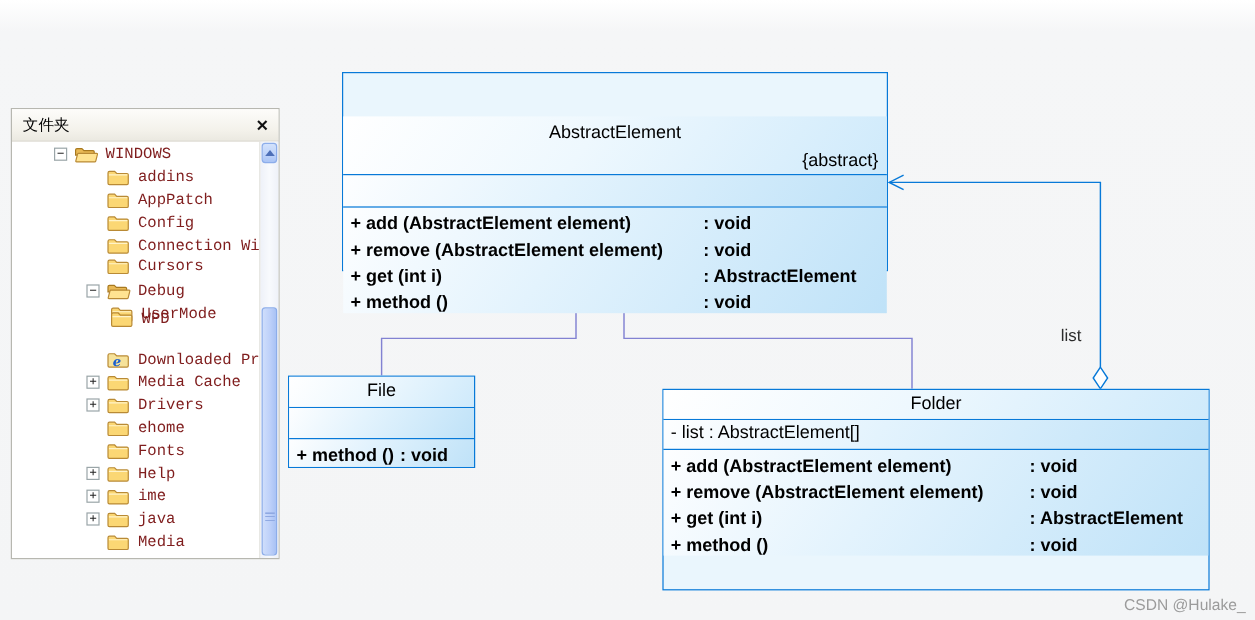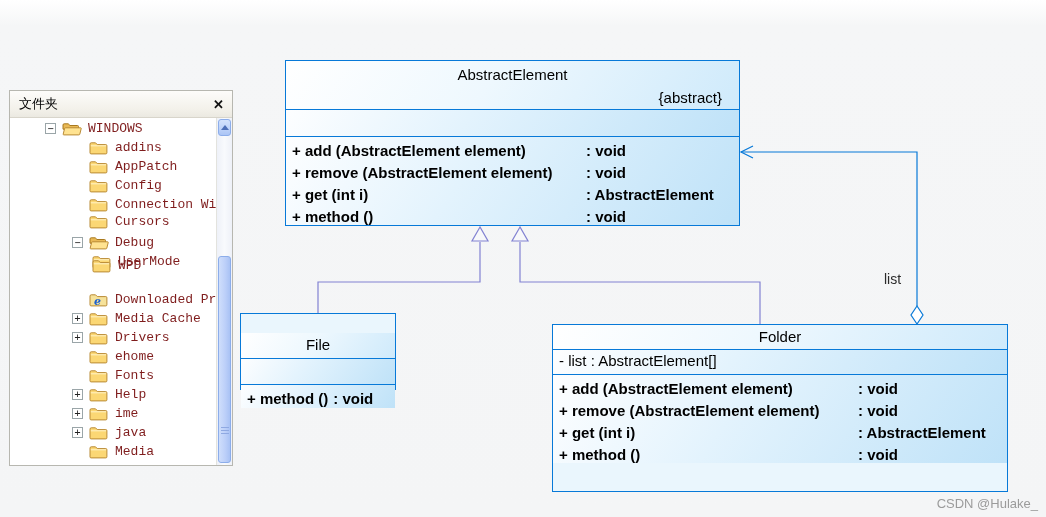--- a/index.html
+++ b/index.html
@@ -43,21 +43,21 @@
     border:1px solid #8cadea;box-sizing:border-box;}
   .thumb-grip{position:absolute;left:50%;transform:translateX(-50%);top:170px;width:8px;height:8px;
     background:repeating-linear-gradient(180deg,#8fa9e2 0 1px,rgba(0,0,0,0) 1px 3px);}
 
   
   .uml-class{position:absolute;border:1px solid #0779d8;box-sizing:border-box;
     font-size:15px;color:#000;background:#eaf6fd;}
   .uml-title{position:relative;box-sizing:border-box;
     background:linear-gradient(125deg,#ffffff 0%,#eef8fe 45%,#cfeafb 100%);}
   .uml-title .t-text{display:block;text-align:center;}
-  .stereotype{position:absolute;right:17px;bottom:3px;font-size:15px;}
+  .stereotype{position:absolute;right:7px;bottom:3px;font-size:15px;}
   .uml-attrs,.uml-methods{box-sizing:border-box;border-top:1px solid #0779d8;
     background:linear-gradient(125deg,#fdfeff 0%,#e3f3fd 40%,#bfe2f8 100%);}
   .member{display:flex;align-items:center;height:22px;padding-left:6px;overflow:hidden;font-weight:bold;}
   .member .mname{flex:0 0 auto;white-space:pre;}
   .member .mtype{white-space:pre;}
   .attr-row{height:22px;line-height:22px;padding-left:6px;white-space:pre;}
 
   .edge-label{position:absolute;font-size:14px;color:#2b2b2b;}
   .connector-layer{position:absolute;left:0;top:0;pointer-events:none;}
 
@@ -78,21 +78,21 @@
 
     <path d="M917 306 L917 152 L741 152" fill="none" stroke="#0779d8" stroke-width="1.2"></path>
     <path d="M753 146 L741 152 L753 158" fill="none" stroke="#0779d8" stroke-width="1.2"></path>
     <polygon points="917,306 911,315 917,324 923,315" fill="#ffffff" stroke="#0779d8" stroke-width="1.2"></polygon>
   </svg>
 
   <div class="edge-label" style="left:884px;top:271px;">list</div>
 
   <div id="diagram-layer">
       <div class="uml-class" style="left: 285px; top: 60px; width: 455px; height: 166px;">
-        <div class="uml-title" style="height: 48px;">
+        <div class="uml-title" style="height: 48px; margin-top: 36px;">
           <span class="t-text" style="padding-top: 5px;">AbstractElement</span>
           <span class="stereotype">{abstract}</span>
         </div>
         <div class="uml-attrs" style="height: 27px;"></div>
         <div class="uml-methods" style="height: 89px; padding-top: 2px;">
           <div class="member">
             <span class="mname" style="width: 294px;">+ add (AbstractElement element)</span>
             <span class="mtype">: void</span>
           </div>
           <div class="member">
@@ -104,21 +104,21 @@
             <span class="mtype">: AbstractElement</span>
           </div>
           <div class="member">
             <span class="mname" style="width: 294px;">+ method ()</span>
             <span class="mtype">: void</span>
           </div>
         </div>
       </div>
       <div class="uml-class" style="left: 240px; top: 313px; width: 156px; height: 77px;">
         <div class="uml-title" style="height: 25px;">
-          <span class="t-text" style="line-height: 24px; margin-top: 19px;">File</span>
+          <span class="t-text" style="line-height: 24px;">File</span>
         </div>
         <div class="uml-attrs" style="height: 26px;"></div>
         <div class="uml-methods" style="height: 24px; padding-top: 2px;">
           <div class="member">
             <span class="mname" style="margin-right: 5px;">+ method ()</span>
             <span class="mtype">: void</span>
           </div>
         </div>
       </div>
       <div class="uml-class" style="left: 552px; top: 324px; width: 456px; height: 168px;">

